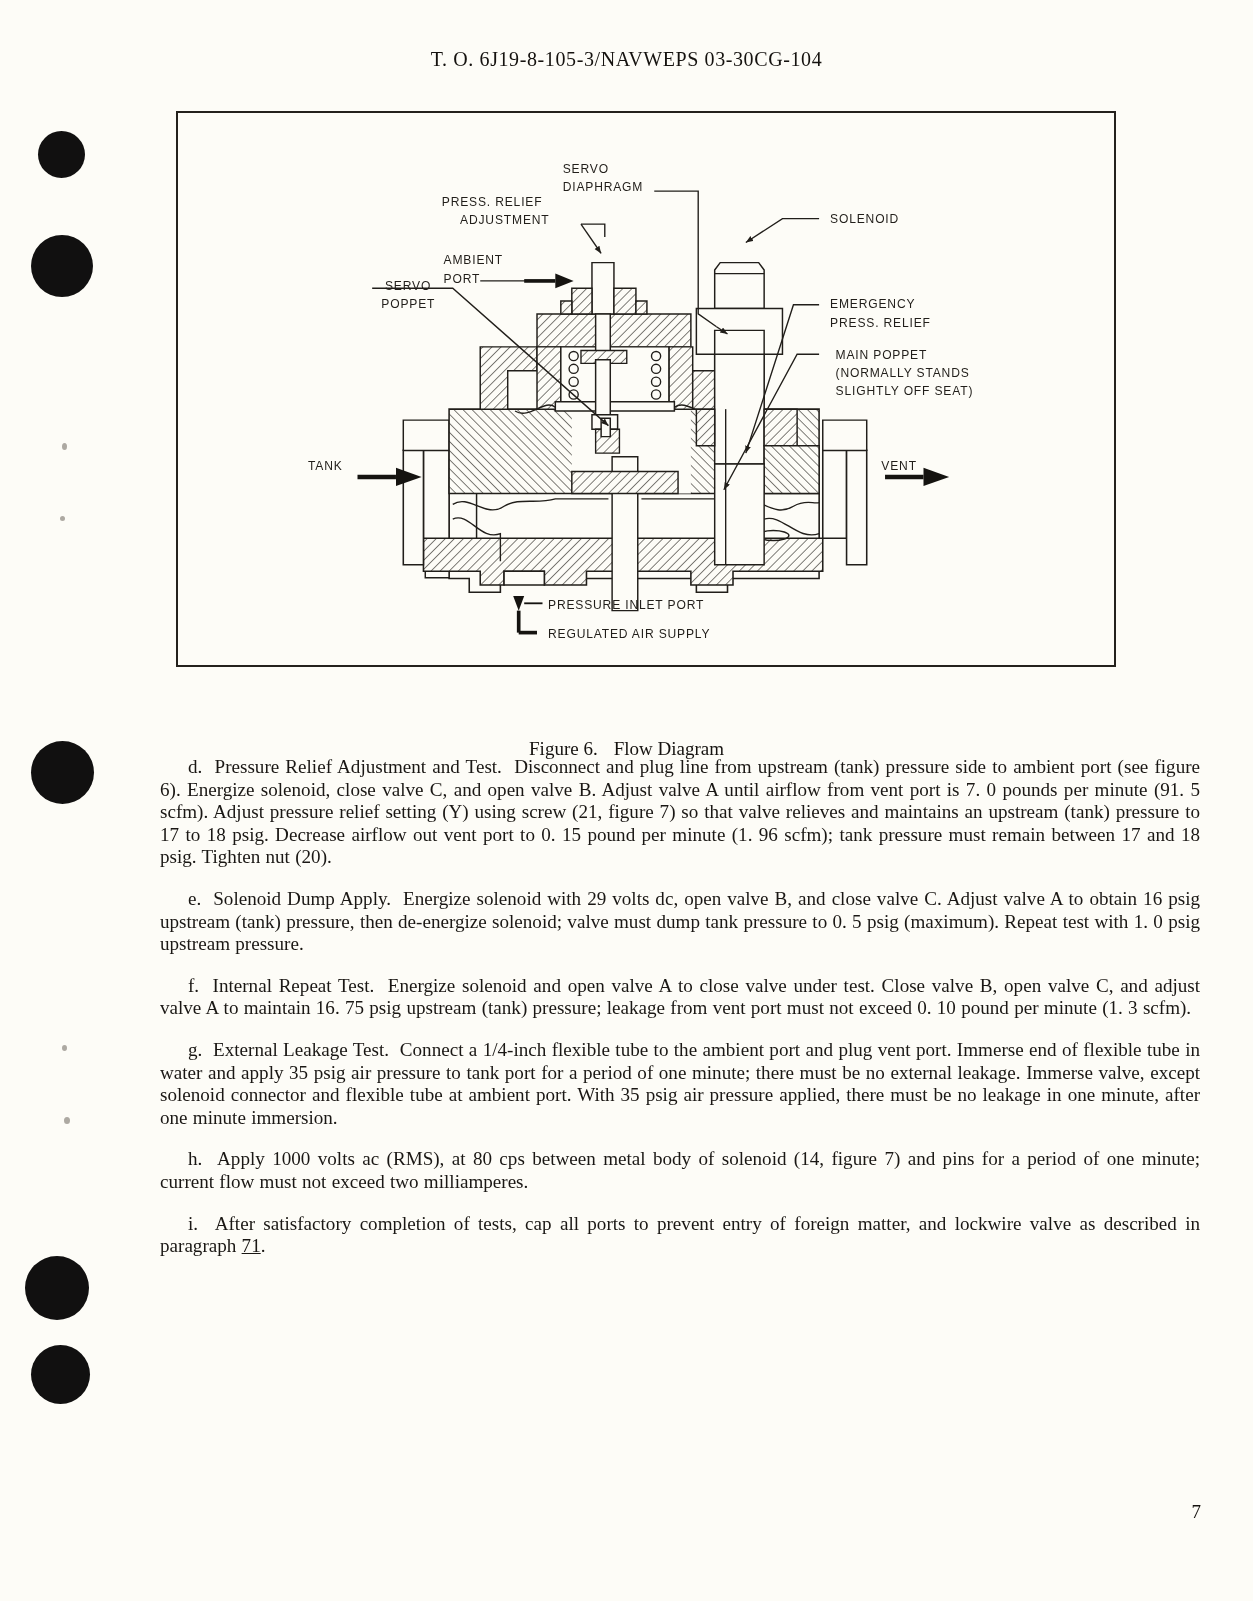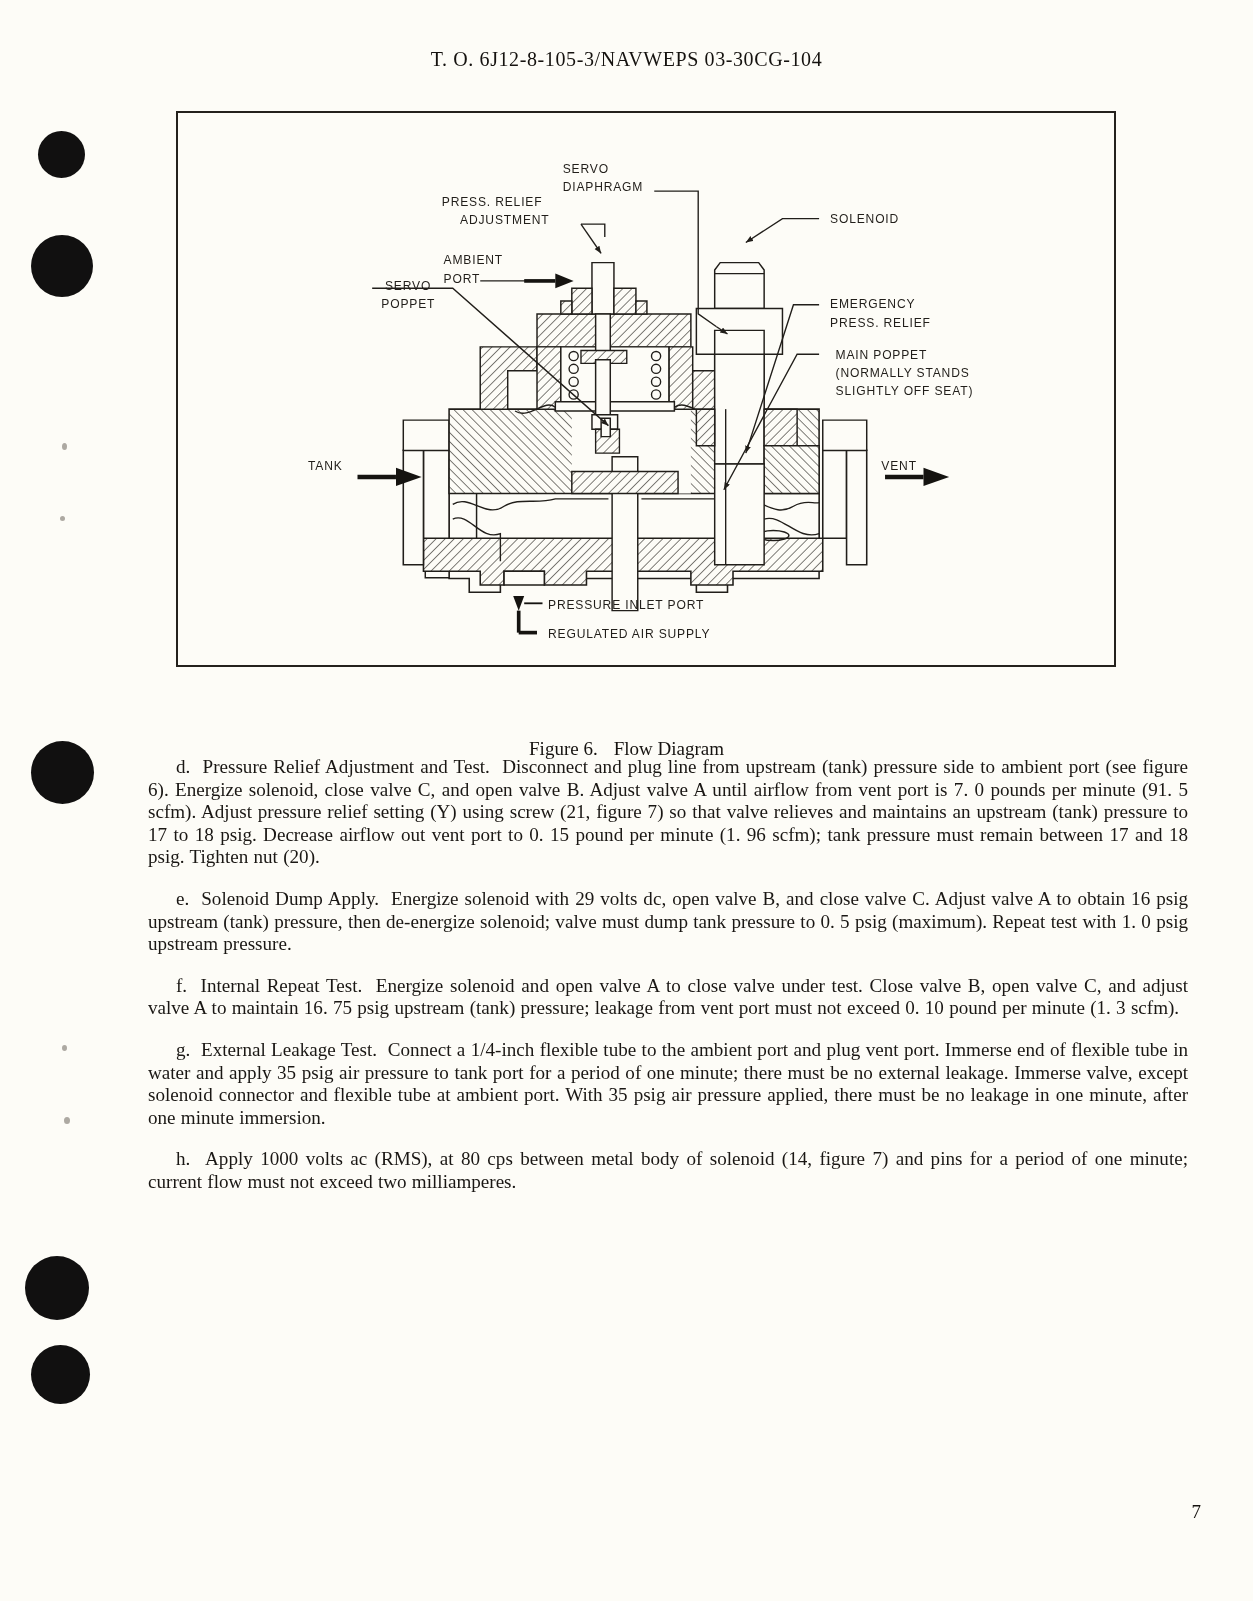--- a/index.html
+++ b/index.html
@@ -71,21 +71,21 @@
     position: absolute;
     left: 0; top: 0;
     width: 100%;
     height: 100%;
     display: block;
   }
 
   
   .body-text {
     position: absolute;
-    left: 148px;
+    left: 160px;
     top: 756px;
     width: 1040px;
   }
   .para {
     font-size: 19.1px;
     line-height: 22.6px;
     text-align: justify;
     text-justify: inter-word;
     margin: 0 0 19px 0;
     color: #1a1714;
@@ -119,21 +119,21 @@
 <div class="punch" style="left:38px;  top:131px; width:47px;  height:47px;"></div>
 <div class="punch" style="left:31px;  top:235px; width:62px;  height:62px;"></div>
 <div class="punch" style="left:31px;  top:741px; width:63px;  height:63px;"></div>
 <div class="punch" style="left:25px;  top:1256px; width:64px; height:64px;"></div>
 <div class="punch" style="left:31px;  top:1345px; width:59px; height:59px;"></div>
 <div class="faint-mark" style="left:62px; top:443px; width:5px; height:7px;"></div>
 <div class="faint-mark" style="left:60px; top:516px; width:5px; height:5px;"></div>
 <div class="faint-mark" style="left:62px; top:1045px; width:5px; height:6px;"></div>
 <div class="faint-mark" style="left:64px; top:1117px; width:6px; height:7px;"></div>
 
-<div class="page-header">T. O.  6J12-8-105-3/NAVWEPS 03-30CG-104</div>
+<div class="page-header">T. O.  6J19-8-105-3/NAVWEPS 03-30CG-104</div>
 
 <div class="figure-box">
   <svg class="diagram-svg" viewBox="0 0 1022 556" preserveAspectRatio="xMidYMid meet">
     <defs>
       <pattern id="hatch" patternUnits="userSpaceOnUse" width="7" height="7" patternTransform="rotate(45)">
         <rect width="7" height="7" fill="#fdfcf7"></rect>
         <line x1="0" y1="0" x2="0" y2="7" stroke="#211e1a" stroke-width="1.25"></line>
       </pattern>
       <pattern id="hatchr" patternUnits="userSpaceOnUse" width="7" height="7" patternTransform="rotate(-45)">
         <rect width="7" height="7" fill="#fdfcf7"></rect>
@@ -342,16 +342,19 @@
   </p>
 
   <p class="para">
     <span class="indent"></span><span>g.</span>&nbsp;&nbsp;<span>External Leakage Test.</span>&nbsp;&nbsp;<span>Connect a 1/4-inch flexible tube to the ambient port and plug vent port.  Immerse end of flexible tube in water and apply 35 psig air pressure to tank port for a period of one minute; there must be no external leakage.  Immerse valve, except solenoid connector and flexible tube at ambient port.  With 35 psig air pressure applied, there must be no leakage in one minute, after one minute immersion.</span>
   </p>
 
   <p class="para">
     <span class="indent"></span><span>h.</span>&nbsp;&nbsp;<span>Apply 1000 volts ac (RMS), at 80 cps between metal body of solenoid (14, figure 7) and pins for a period of one minute; current flow must not exceed two milliamperes.</span>
   </p>
 
+  <p class="para">
+    <span class="indent"></span><span>i.</span>&nbsp;&nbsp;<span>After satisfactory completion of tests, cap all ports to prevent entry of foreign matter, and lockwire valve as described in paragraph </span><span class="u">71</span><span>.</span>
+  </p>
 
 </div>
 
 <div class="page-number">7</div>
 
 </body></html>

